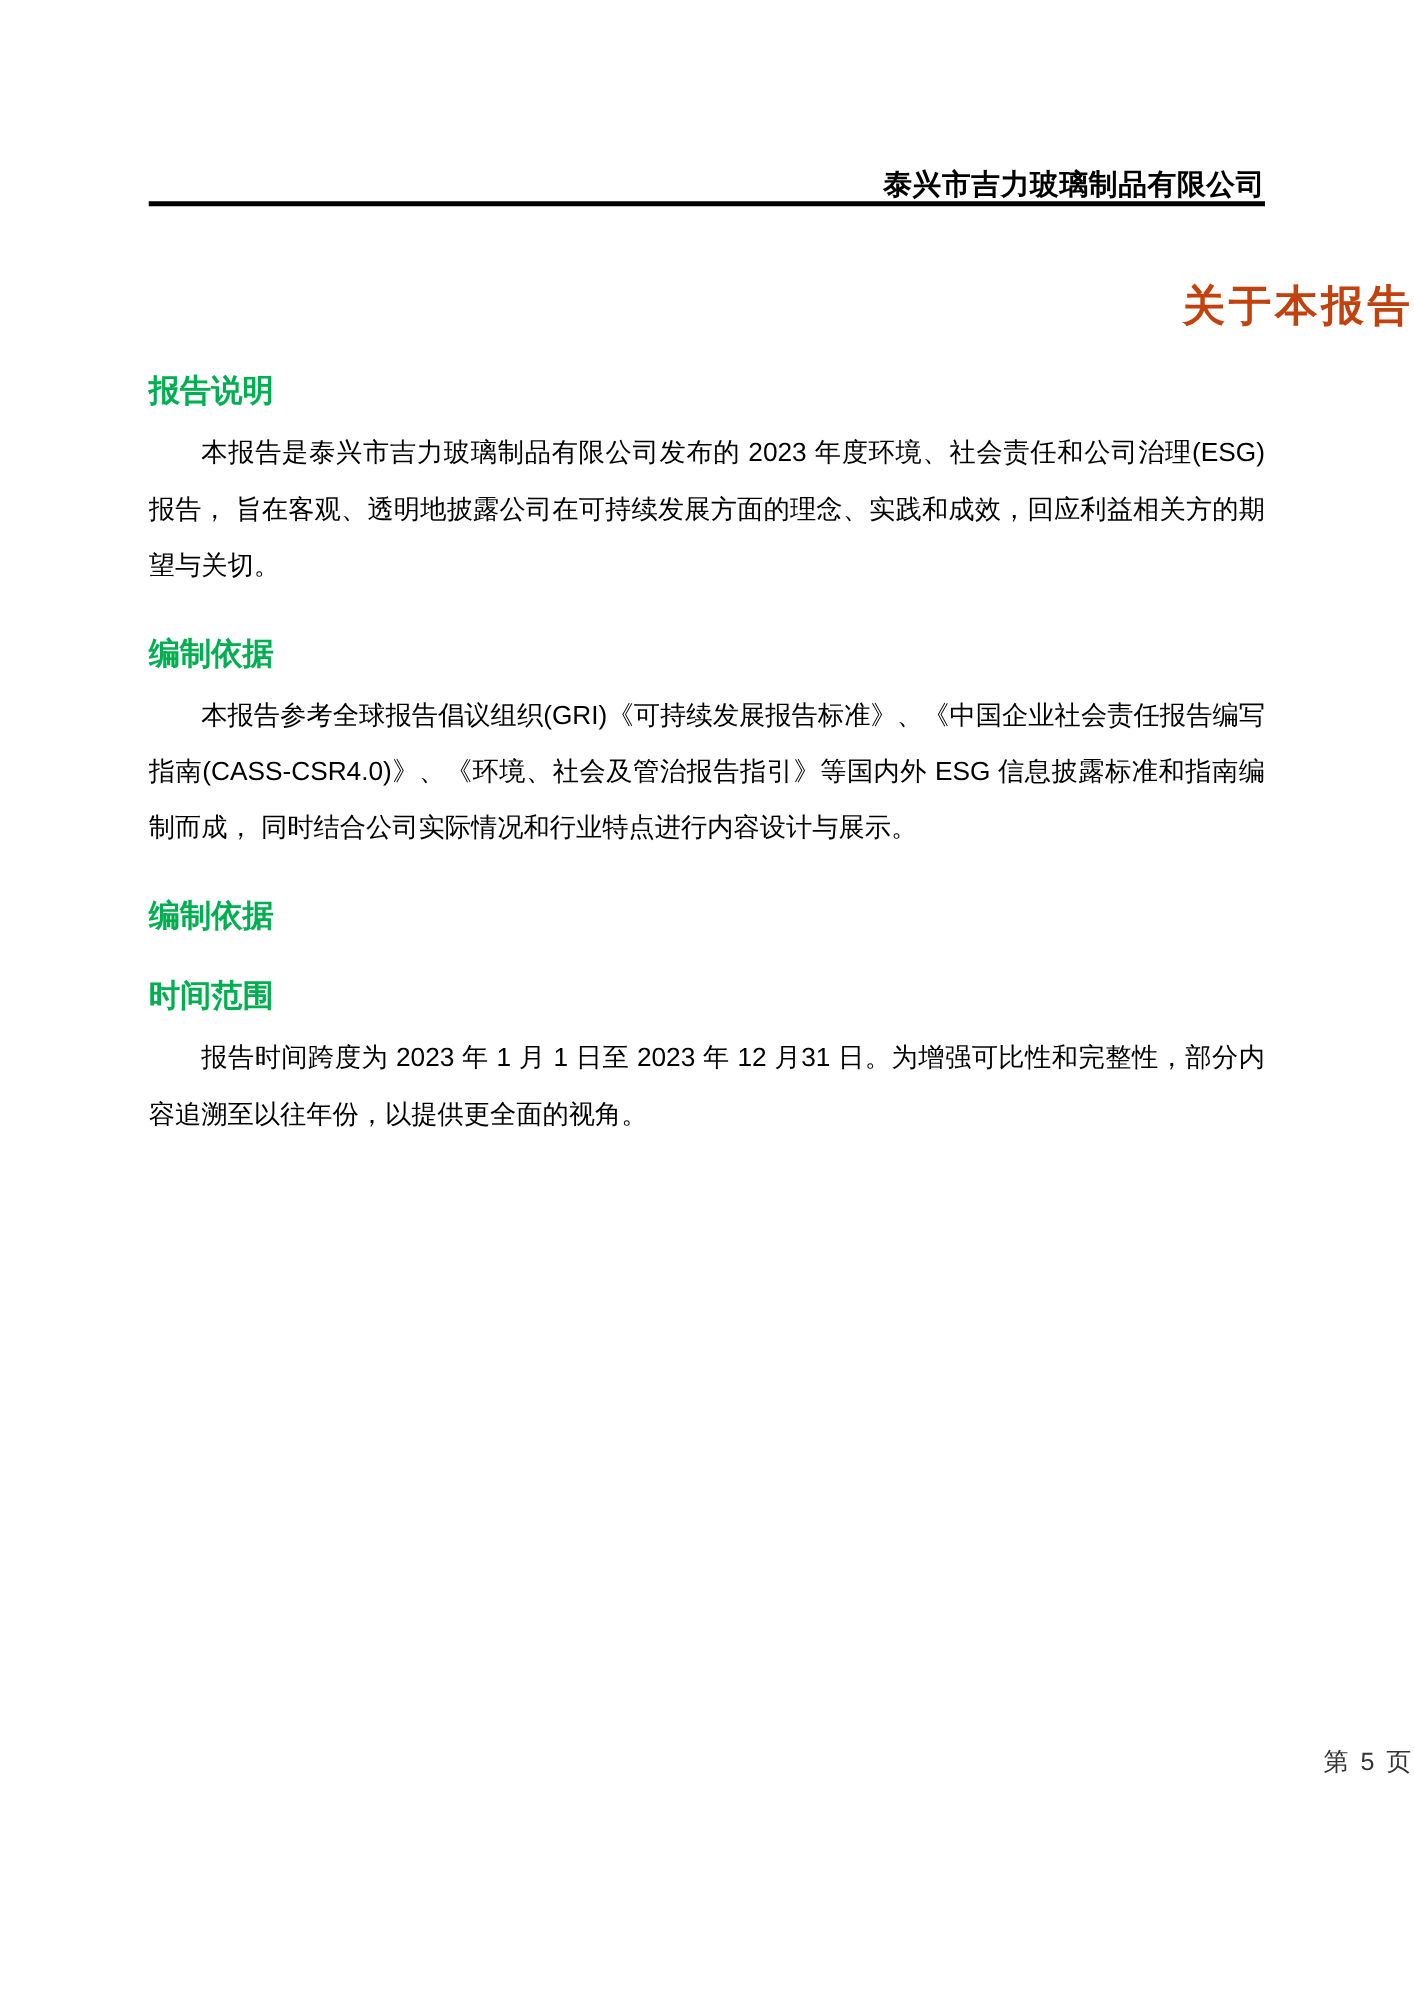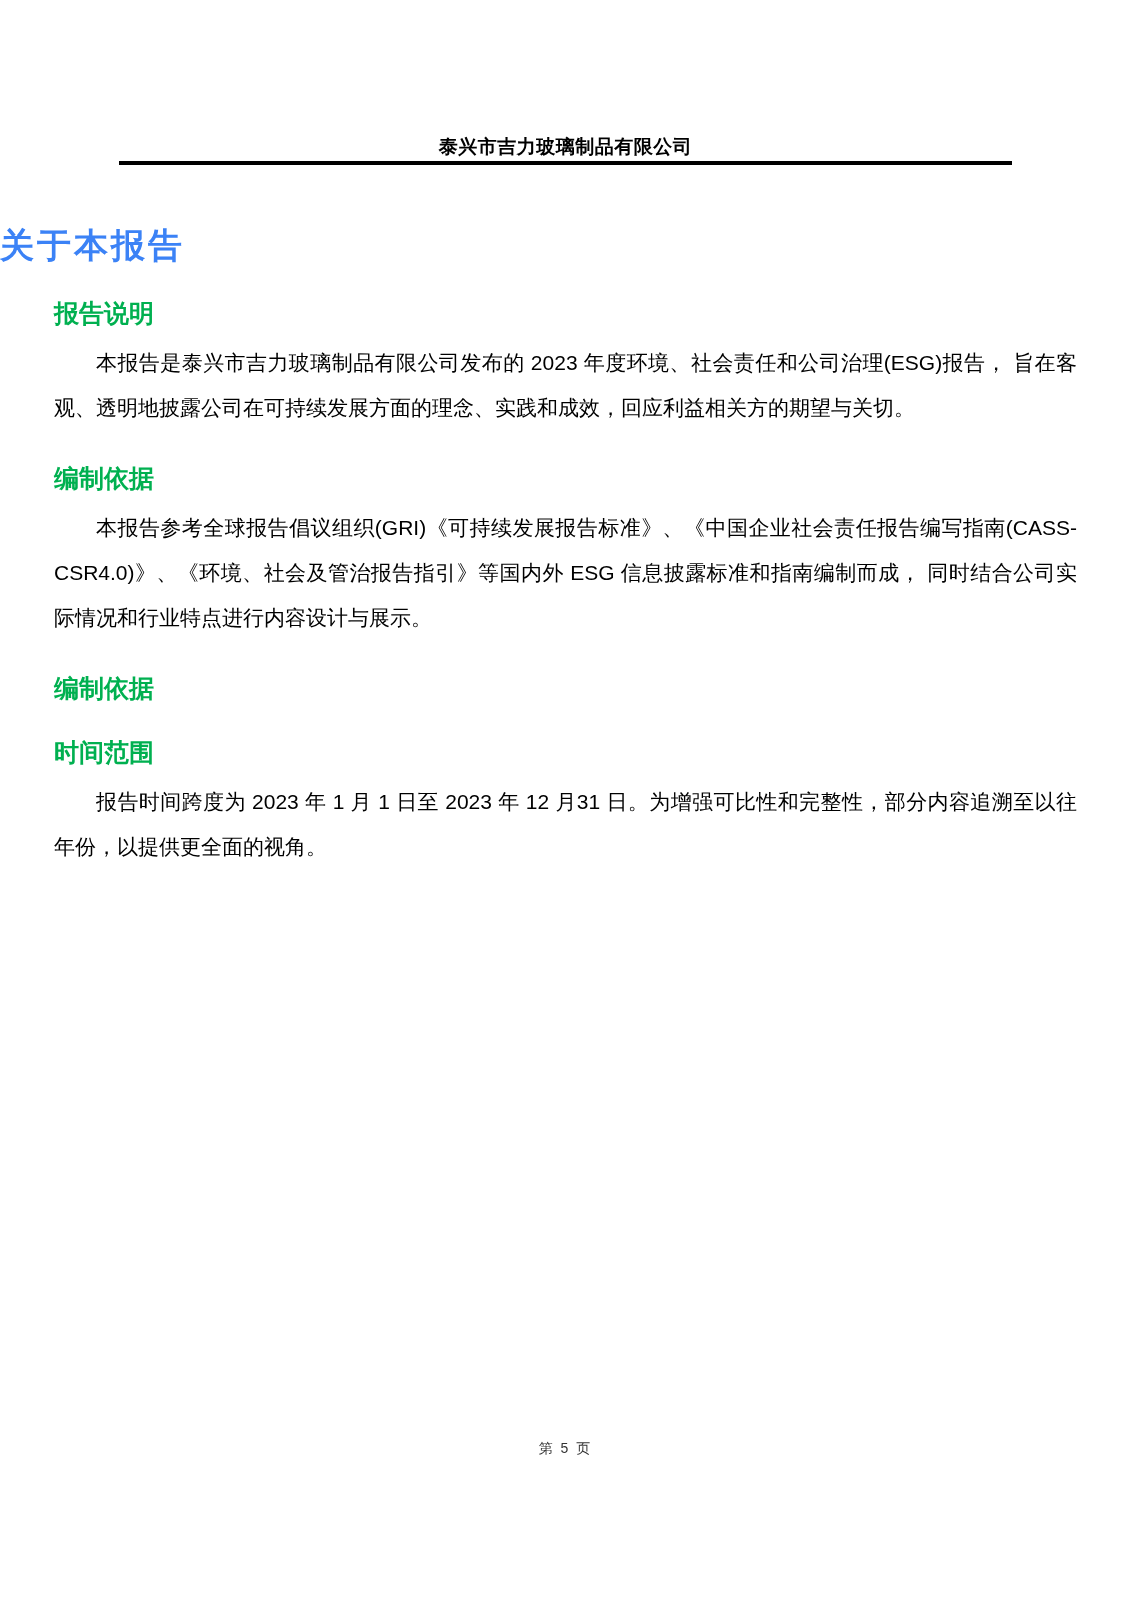--- a/index.html
+++ b/index.html
@@ -17,61 +17,61 @@
     color: #000000;
     overflow: hidden;
   }
   .header {
     margin: 0 119px;
     padding-top: 136px;
     padding-bottom: 3px;
     border-bottom: 4px solid #000000;
   }
   .header-company {
-    text-align: center;
-    font-size: 19px;
+    text-align: right;
+    font-size: 23px;
     font-weight: 700;
     letter-spacing: 0.5px;
     line-height: 22px;
     color: #000000;
   }
   .doc-title {
     margin: 60px 0 0 0;
-    text-align: left;
+    text-align: right;
     font-size: 34px;
     font-weight: 700;
     letter-spacing: 3px;
-    color: #3b82f6;
+    color: #c2410c;
     line-height: 40px;
   }
   .content {
-    margin: 0 54px;
+    margin: 0 119px;
   }
   .section-heading {
     margin: 32px 0 0 0;
     font-size: 25px;
     font-weight: 700;
     color: #00B050;
     line-height: 32px;
   }
   .section-body {
     margin: 11px 0 0 0;
     font-size: 21px;
     line-height: 45px;
     text-indent: 42px;
     text-align: justify;
     color: #000000;
   }
   .footer {
     position: absolute;
-    top: 1440px;
+    top: 1396px;
     left: 0;
     width: 100%;
-    text-align: center;
-    font-size: 14px;
+    text-align: right;
+    font-size: 20px;
     color: #333333;
     letter-spacing: 2px;
   }
 </style>
 </head>
 <body>
 
 <div class="page">
 
   <div class="header">

